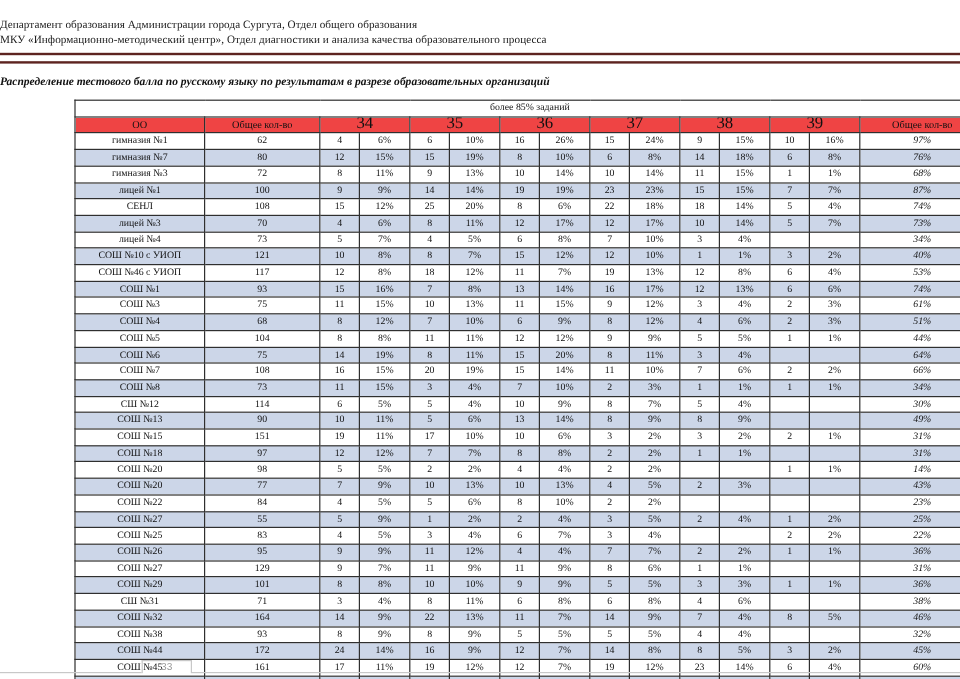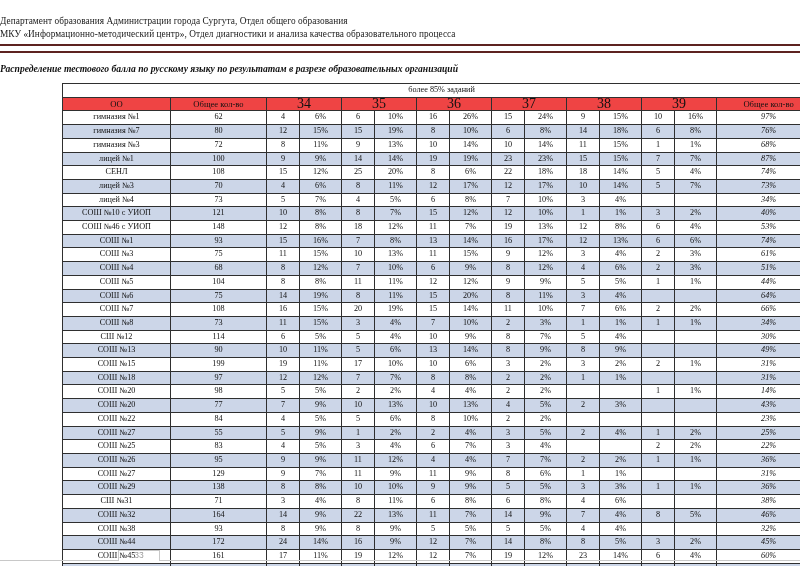--- a/index.html
+++ b/index.html
@@ -325,21 +325,21 @@
           <td>12</td>
           <td>10%</td>
           <td>1</td>
           <td>1%</td>
           <td>3</td>
           <td>2%</td>
           <td class="total-col">40%</td>
         </tr>
         <tr class="plain">
           <td class="name">СОШ №46 с УИОП</td>
-          <td>148</td>
+          <td>117</td>
           <td>12</td>
           <td>8%</td>
           <td>18</td>
           <td>12%</td>
           <td>11</td>
           <td>7%</td>
           <td>19</td>
           <td>13%</td>
           <td>12</td>
           <td>8%</td>
@@ -495,21 +495,21 @@
           <td>8</td>
           <td>9%</td>
           <td>8</td>
           <td>9%</td>
           <td></td>
           <td></td>
           <td class="total-col">49%</td>
         </tr>
         <tr class="plain">
           <td class="name">СОШ №15</td>
-          <td>199</td>
+          <td>151</td>
           <td>19</td>
           <td>11%</td>
           <td>17</td>
           <td>10%</td>
           <td>10</td>
           <td>6%</td>
           <td>3</td>
           <td>2%</td>
           <td>3</td>
           <td>2%</td>
@@ -648,21 +648,21 @@
           <td>8</td>
           <td>6%</td>
           <td>1</td>
           <td>1%</td>
           <td></td>
           <td></td>
           <td class="total-col">31%</td>
         </tr>
         <tr class="alt">
           <td class="name">СОШ №29</td>
-          <td>138</td>
+          <td>101</td>
           <td>8</td>
           <td>8%</td>
           <td>10</td>
           <td>10%</td>
           <td>9</td>
           <td>9%</td>
           <td>5</td>
           <td>5%</td>
           <td>3</td>
           <td>3%</td>

